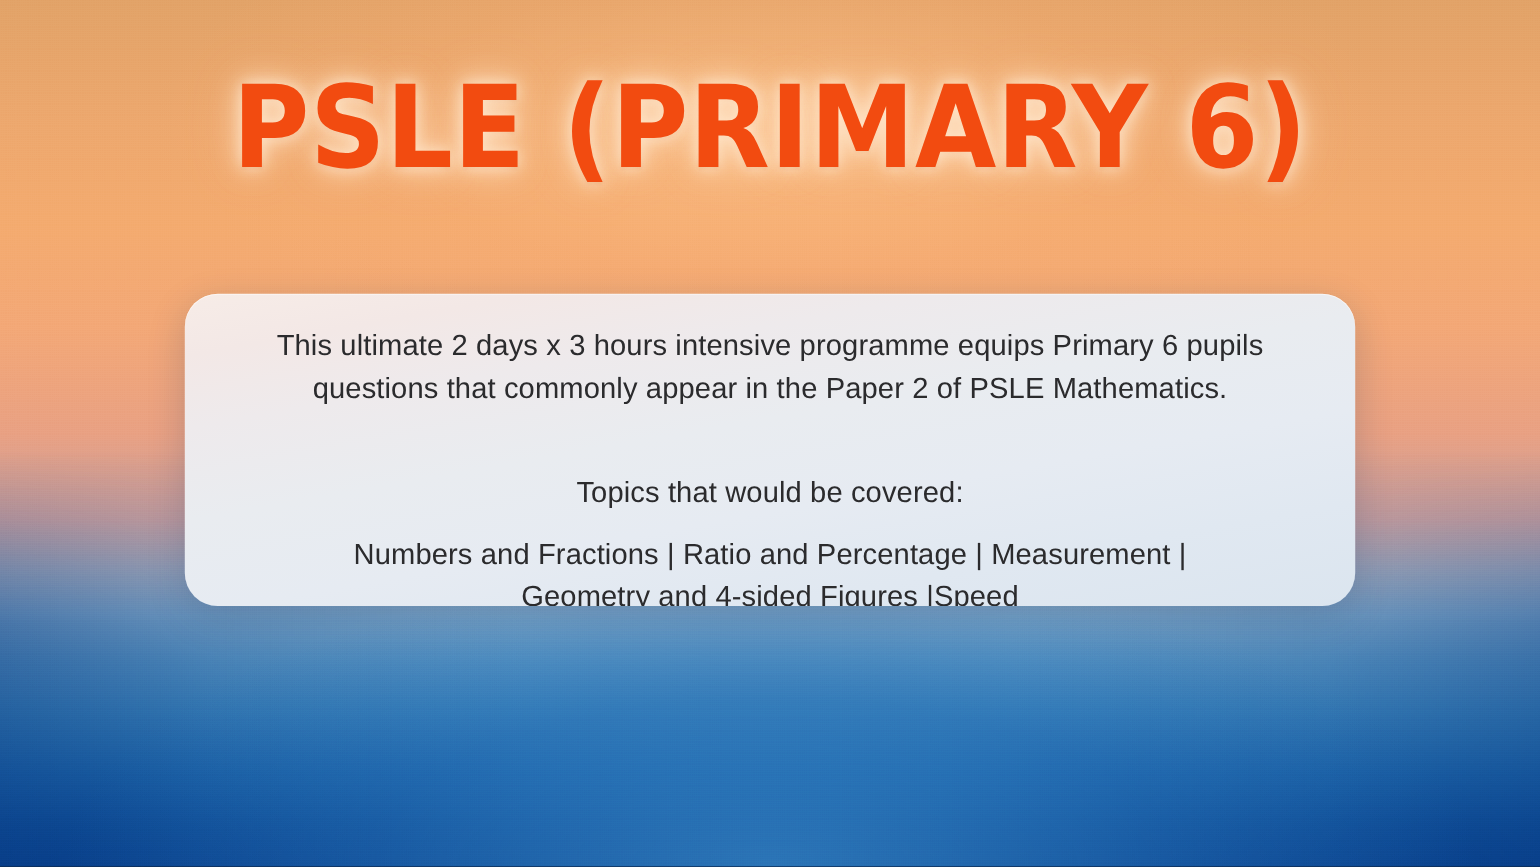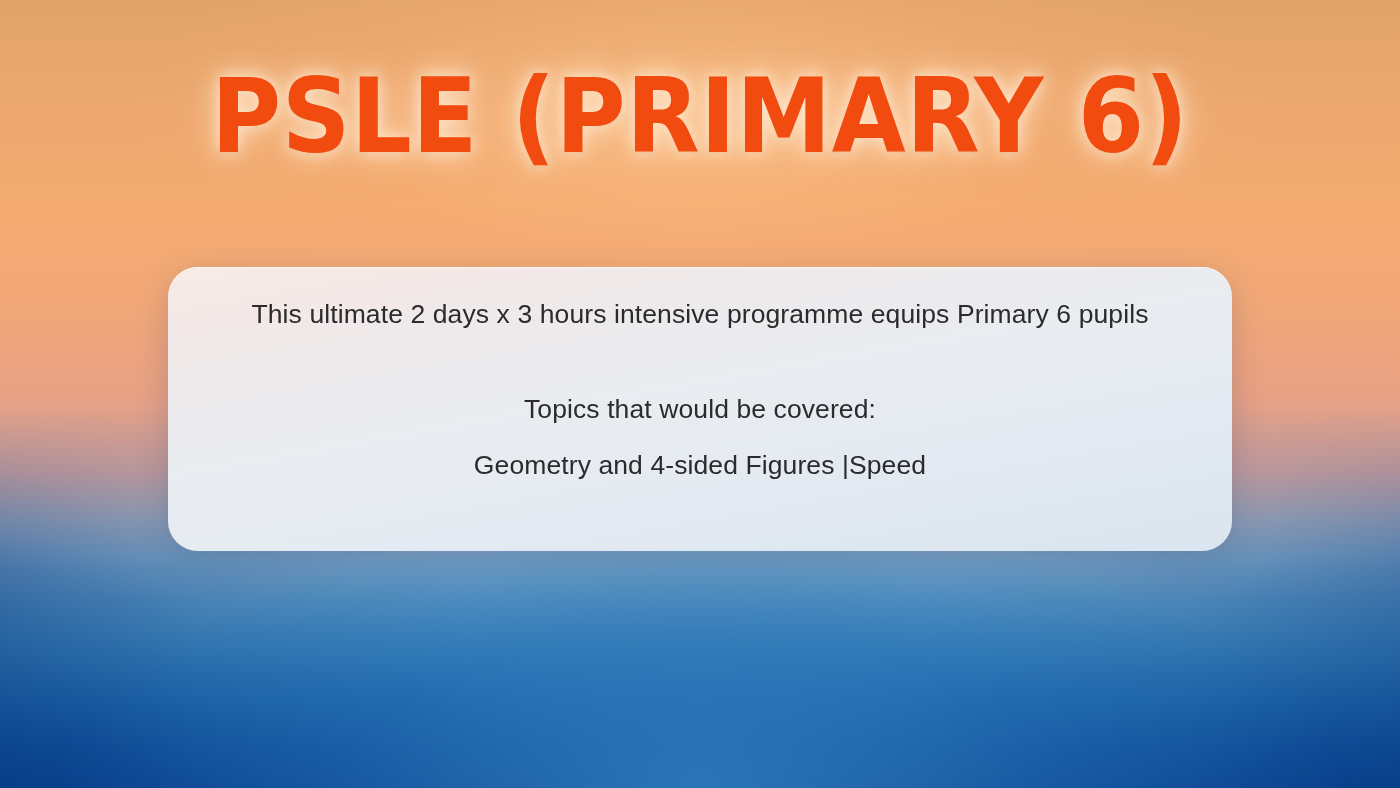--- a/index.html
+++ b/index.html
@@ -185,23 +185,25 @@
 
   <div class="content">
 
     <div class="headline">PSLE (PRIMARY 6)</div>
 
 
     <div class="card">
       <div class="card-text">
 
         <p class="card-para">This ultimate 2 days x 3 hours intensive programme equips Primary 6 pupils</p>
+        <p class="card-para">questions that commonly appear in the Paper 2 of PSLE Mathematics.</p>
 
         <div class="card-gap"></div>
 
         <p class="topics-head">Topics that would be covered:</p>
+        <p class="topics-line">Numbers and Fractions | Ratio and Percentage | Measurement |</p>
         <p class="topics-line">Geometry and 4-sided Figures |Speed</p>
 
       </div>
     </div>
 
   </div>
 </div>
 
 </body></html>

